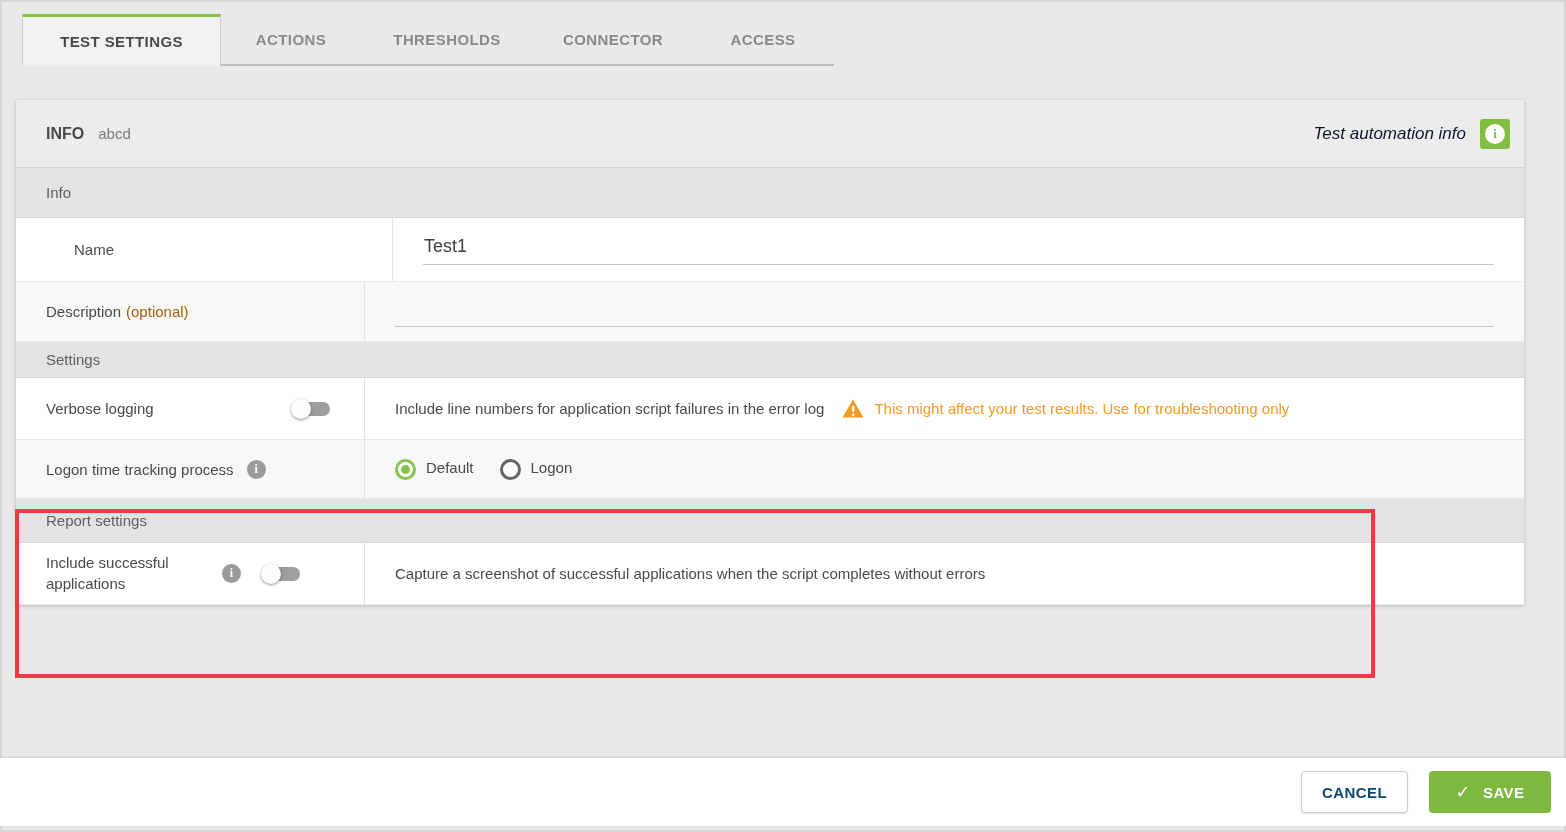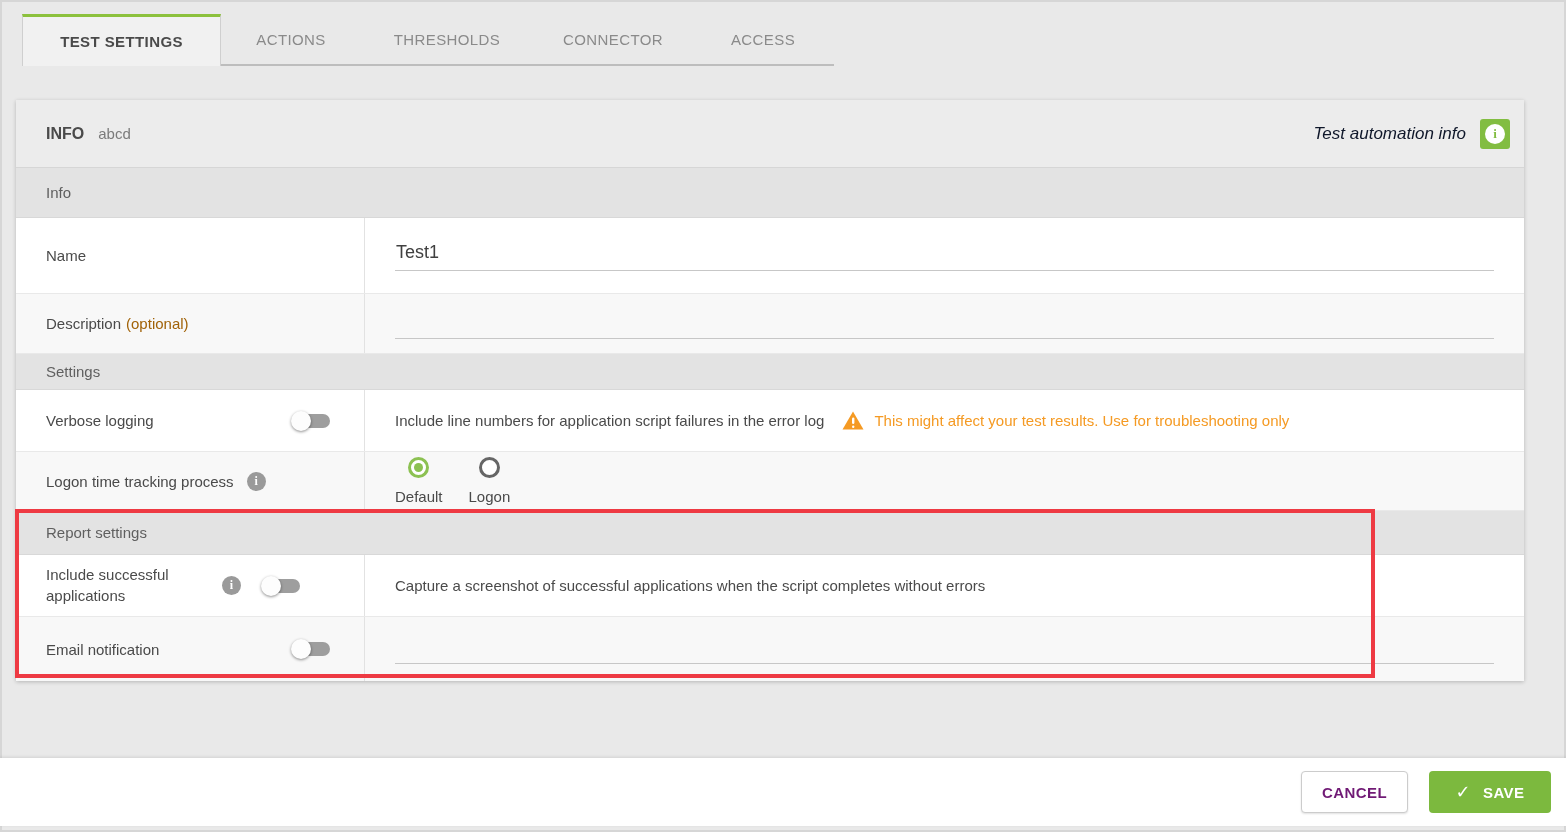--- a/index.html
+++ b/index.html
@@ -2,40 +2,40 @@
 <html><head>
 <meta charset="utf-8">
 <style>
   * { margin:0; padding:0; box-sizing:border-box; }
   html,body { width:1566px; height:832px; }
   body { font-family:"Liberation Sans","DejaVu Sans",sans-serif; background:#e9e9e9; position:relative; overflow:hidden; }
   .screen { position:absolute; inset:0; box-shadow: inset 0 0 0 2px #d6d6d6; }
 
   
   .tabbar { position:absolute; left:16px; top:14px; width:812px; height:52px; display:flex; align-items:stretch; border-bottom:2px solid #bdbdbd;margin-left:6px; }
-  .tab { display:flex; align-items:center; justify-content:center; font-size:15px; letter-spacing:.4px; color:#8a8a8a; cursor:pointer; }
+  .tab { display:flex; align-items:center; justify-content:center; font-size:15px; letter-spacing:.4px; color:#8a8a8a; cursor:pointer;font-weight:bold; }
   .tab.active { background:#f1f1f1; border-top:3px solid #8cc13d; border-left:1px solid #cfcfcf; border-right:1px solid #cfcfcf; margin-bottom:-2px; color:#4a4a4a; font-weight:bold; }
   .tab.t0{ width:199px; } .tab.t1{ width:140px; } .tab.t2{ width:172px; } .tab.t3{ width:160px; } .tab.t4{ width:140px; }
 
   
   .card { position:absolute; left:16px; top:100px; width:1508px; background:#fff; box-shadow:0 1px 4px rgba(0,0,0,.22); }
   .card-header { height:68px; background:#ececec; display:flex; align-items:center; padding:0 14px 0 30px; border-bottom:1px solid #d6d6d6; }
   .card-title { font-size:16px; font-weight:bold; color:#4a4a4a; }
   .card-subtitle { font-size:15px; color:#7b7b7b; margin-left:14px; }
   .header-spacer { flex:1; }
   .header-hint { font-style:italic; font-size:17px; color:#0f172a; margin-right:14px; }
   .info-badge { width:30px; height:30px; background:#82bd41; border-radius:3px; display:flex; align-items:center; justify-content:center; cursor:pointer; }
   .info-badge .circle { width:20px; height:20px; background:#fff; border-radius:50%; color:#82bd41; font-size:13px; font-weight:bold; display:flex; align-items:center; justify-content:center; font-family:"Liberation Serif","DejaVu Serif",serif; }
 
   .section { background:#e3e3e3; display:flex; align-items:center; padding-left:30px; font-size:15px; color:#5f5f5f; border-bottom:1px solid #d8d8d8; }
   .section.s-info { height:50px; } .section.s-settings { height:36px; } .section.s-report { height:44px; }
 
   .row { display:flex; align-items:stretch; border-bottom:1px solid #e9e9e9; background:#fff; }
   .row.alt { background:#f8f8f8; }
-  .r-name{height:76px;} .r-desc{height:60px;} .r-verbose{height:62px;} .r-logon{height:59px;} .r-incl{height:62px;} .r-email{height:64px;}
+  .r-name{height:64px;padding-left:28px;} .r-desc{height:60px;} .r-verbose{height:62px;} .r-logon{height:59px;} .r-incl{height:62px;} .r-email{height:64px;}
   .cell-label { width:349px; border-right:1px solid #e2e2e2; padding:0 20px 0 30px; display:flex; align-items:center; font-size:15px; color:#4a4a4a; }
   .cell-value { flex:1; padding:0 30px; display:flex; align-items:center; font-size:15px; color:#4a4a4a; }
   .optional { color:#a16207; margin-left:5px; }
 
   .underline-input { flex:1; border:none; outline:none; background:transparent; border-bottom:1px solid #c7c7c7; font-size:18px; color:#404040; height:30px; padding:0 0 6px 1px; font-family:inherit; }
 
   
   .toggle { position:relative; width:36px; height:14px; background:#9e9e9e; border-radius:7px; cursor:pointer; flex:none; }
   .toggle .knob { position:absolute; left:-3px; top:-3px; width:20px; height:20px; background:#fdfdfd; border-radius:50%; box-shadow:0 1px 3px rgba(0,0,0,.45); }
   .lbl-flex { flex:1; }
@@ -43,32 +43,32 @@
 
   
   .info-dot { width:19px; height:19px; border-radius:50%; background:#9a9a9a; color:#fff; font-size:12px; font-weight:bold; display:flex; align-items:center; justify-content:center; flex:none; font-family:"Liberation Serif","DejaVu Serif",serif; cursor:pointer; }
 
   
   .warn-wrap { display:flex; align-items:center; margin-left:18px; }
   .warn-text { color:#f59a23; font-size:15px; margin-left:10px; }
 
   
   .radio-group { display:flex; align-items:center; gap:26px; }
-  .radio-item { display:flex; align-items:center; gap:10px; cursor:pointer;flex-direction:column; }
+  .radio-item { display:flex; align-items:flex-start; gap:10px; cursor:pointer; }
   .radio-circle { width:21px; height:21px; border-radius:50%; border:3px solid #666; background:#fff; position:relative; flex:none; }
   .radio-circle.sel { border-color:#8cc152; }
   .radio-circle.sel::after { content:""; position:absolute; left:3px; top:3px; width:9px; height:9px; border-radius:50%; background:#8cc152; }
 
   
   .red-box { position:absolute; left:-1px; top:409px; width:1360px; height:169px; border:4px solid #ee3a43; pointer-events:none; z-index:6; }
 
   
   .footer { position:absolute; left:0; top:758px; width:1566px; height:68px; background:#fff; box-shadow:0 -1px 3px rgba(0,0,0,.10); display:flex; align-items:center; justify-content:flex-end; gap:21px; padding-right:15px; }
   .btn { height:42px; border-radius:4px; font-size:15px; font-weight:bold; display:flex; align-items:center; justify-content:center; cursor:pointer; font-family:inherit; letter-spacing:.4px; }
-  .btn-cancel { width:107px; background:#fff; border:1px solid #ccc; color:#701a75; box-shadow:0 1px 2px rgba(0,0,0,.12); }
+  .btn-cancel { width:107px; background:#fff; border:1px solid #ccc; color:#0c4a6e; box-shadow:0 1px 2px rgba(0,0,0,.12); }
   .btn-save { width:122px; background:#7cb93e; border:none; color:#fff; gap:12px; }
   .check { font-size:18px; font-weight:bold; }
 </style>
 </head>
 <body>
 
 <div class="screen">
 
   <div class="tabbar">
     <div class="tab t0 active">TEST SETTINGS</div>
@@ -164,31 +164,20 @@
         <span class="info-dot">i</span>
         <span class="toggle" style="margin-left:23px; margin-right:14px;">
             <span class="knob"></span>
           </span>
       </div>
       <div class="cell-value">
         <span>Capture a screenshot of successful applications when the script completes without errors</span>
       </div>
     </div>
 
-    <div class="row r-email alt" style="border-bottom:none;">
-      <div class="cell-label">
-        <span class="lbl-flex">Email notification</span>
-        <span class="toggle right">
-            <span class="knob"></span>
-          </span>
-      </div>
-      <div class="cell-value">
-        <input class="underline-input" value="" style="">
-      </div>
-    </div>
 
     <div class="red-box"></div>
   </div>
 
   <div class="footer">
     <button class="btn btn-cancel">CANCEL</button>
     <button class="btn btn-save">
       <span class="check">✓</span>
       <span>SAVE</span>
     </button>

